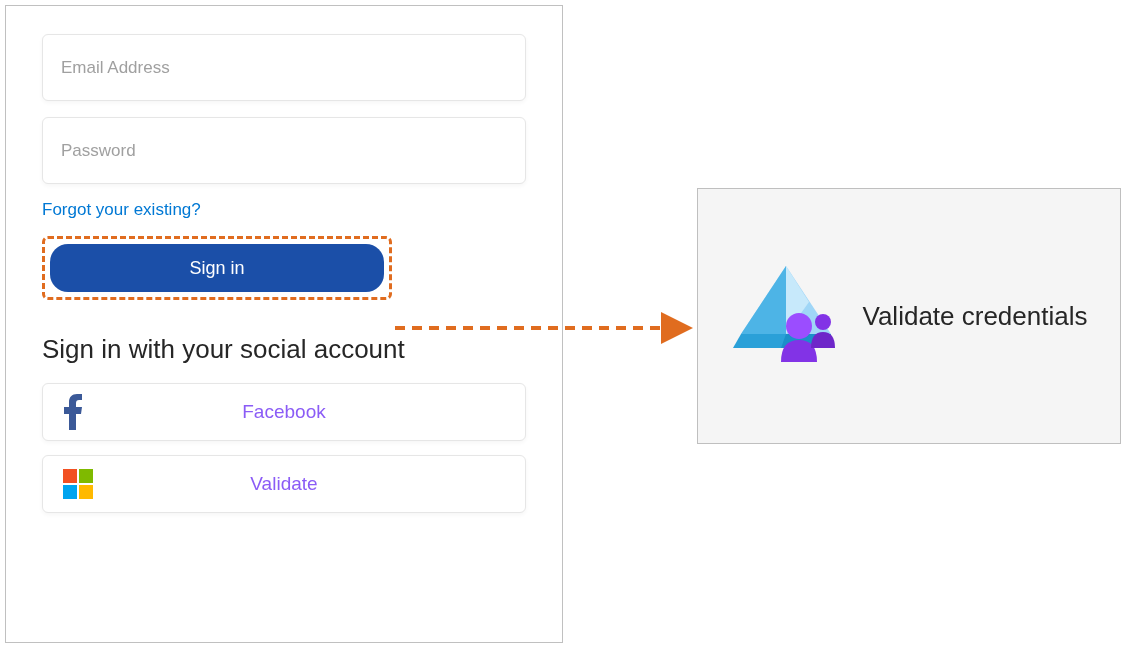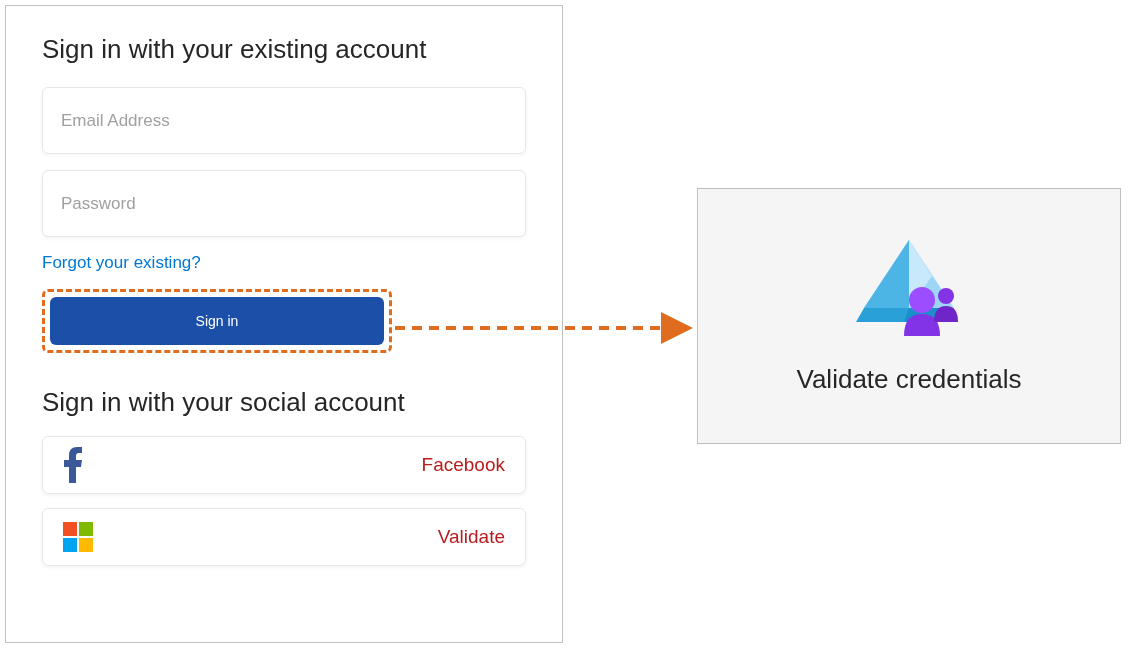--- a/index.html
+++ b/index.html
@@ -54,22 +54,22 @@
       padding: 5px;
       margin-bottom: 34px;
       width: 350px;
     }
     .signin-button {
       width: 100%;
       height: 48px;
       background: #1b4fa8;
       color: #ffffff;
       border: none;
-      border-radius: 6px;
-      font-size: 14px;
+      border-radius: 18px;
+      font-size: 18px;
       font-weight: 400;
       cursor: pointer;
     }
     .heading2 {
       font-size: 26px;
       font-weight: 400;
       color: #262626;
       margin-bottom: 18px;
     }
     .social-button {
@@ -86,35 +86,35 @@
       box-shadow: 0 2px 4px rgba(0,0,0,0.04);
     }
     .social-button .icon-slot {
       width: 40px;
       display: flex;
       align-items: center;
       justify-content: flex-start;
     }
     .social-button .label-slot {
       flex: 1;
-      text-align: right;
+      text-align: center;
       font-size: 19px;
-      color: #b91c1c;
+      color: #8b5cf6;
       margin-left: -40px;
     }
     .validate-box {
       position: absolute;
       right: 15px;
       top: 188px;
       width: 424px;
       height: 256px;
       border: 1px solid #bfbfbf;
       background: #f5f5f5;
       display: flex;
-      flex-direction: column;
+      flex-direction: row;
       align-items: center;
       justify-content: center;
       gap: 22px;
     }
     .validate-label {
       font-size: 26px;
       color: #262626;
       text-align: center;
     }
     .arrow-svg {
@@ -123,21 +123,20 @@
       top: 308px;
       width: 310px;
       height: 40px;
       overflow: visible;
     }
   </style>
 </head>
 <body>
 
 <div class="signin-panel">
-  <div class="heading">Sign in with your existing account</div>
 
   <input type="text" class="input-field" placeholder="Email Address" style="">
 
   <input type="password" class="input-field" placeholder="Password" style="">
 
   <a class="forgot-link">Forgot your existing?</a>
 
   <div class="signin-button-wrap">
     <button class="signin-button">Sign in</button>
   </div>

